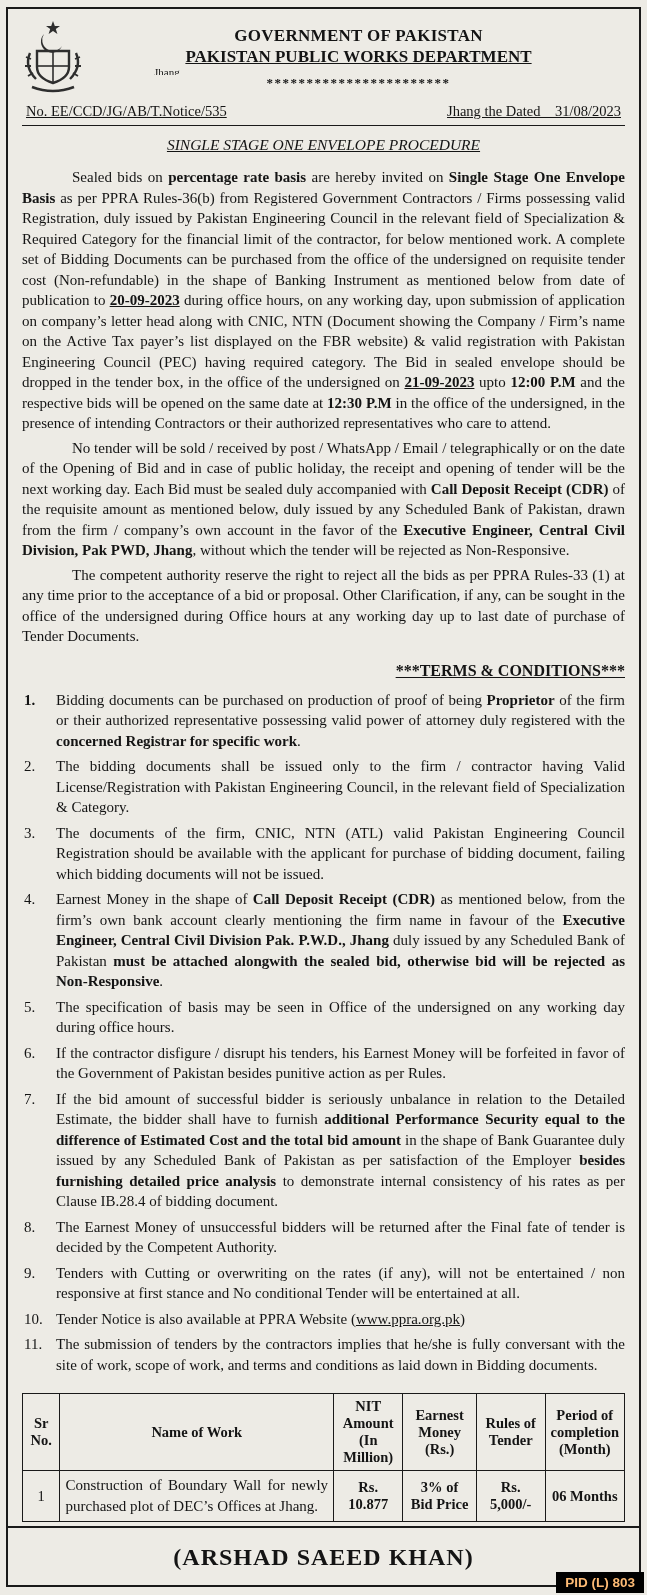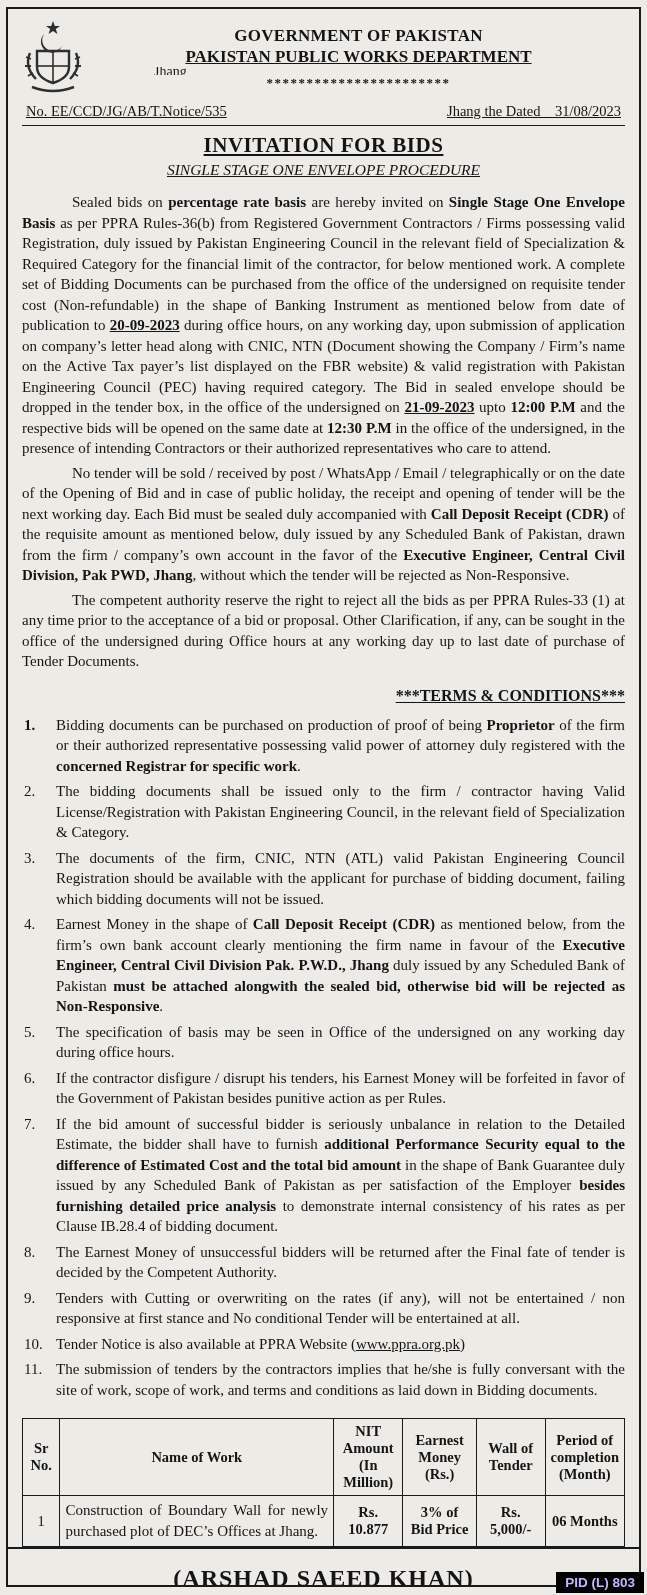--- a/index.html
+++ b/index.html
@@ -26,21 +26,21 @@
     flex-direction:column;
     overflow:hidden;
   }
   
   .doc-header { display:flex; align-items:center; gap:6px; }
   .emblem { flex:0 0 64px; padding-top:2px; }
   .header-text { flex:1; text-align:center; }
   .govt { font-size:17px; font-weight:bold; letter-spacing:.3px; }
   .dept { font-size:17px; font-weight:bold; text-decoration:underline; margin-top:1px; }
   .office { font-size:12.5px; margin-top:4px; }
-  .office2 { font-size:14px; line-height:10px; height:8px; overflow:hidden; text-align:left; padding-left:62px; }
+  .office2 { font-size:11px; line-height:10px; height:8px; overflow:hidden; text-align:left; padding-left:62px; }
   .stars { font-size:13px; font-weight:bold; letter-spacing:1.5px; }
   
   .ref-row {
     display:flex; justify-content:space-between;
     margin-top:4px; padding:0 4px 5px;
     border-bottom:1.5px solid #1a1a1a;
     font-size:14.5px;
   }
   .ref-no, .ref-date { text-decoration:underline; }
   .ref-date { white-space:pre; }
@@ -78,21 +78,21 @@
     margin-top:auto;
     border-top:2px solid #1a1a1a;
     text-align:center;
     padding:16px 0 14px;
   }
   .sig-name { font-size:24px; font-weight:bold; letter-spacing:1px; }
   
   .pid {
     position:absolute;
     right:3px; bottom:2px;
-    background:#000; color:#c4b5fd;
+    background:#000; color:#fdba74;
     font-family:"Liberation Sans", sans-serif;
     font-weight:bold; font-size:13.5px;
     padding:3px 9px;
   }
 </style>
 </head>
 <body>
 
 <div class="page">
   <div class="doc">
@@ -122,21 +122,20 @@
         <div class="stars">***********************</div>
       </div>
     </header>
 
     <div class="ref-row">
       <span class="ref-no">No. EE/CCD/JG/AB/T.Notice/535</span>
       <span class="ref-date">Jhang the Dated    31/08/2023</span>
     </div>
 
     <div class="title-block">
-      <h1 class="main-title">INVITATION FOR BIDS</h1>
       <h2 class="sub-title">SINGLE STAGE ONE ENVELOPE PROCEDURE</h2>
     </div>
 
     <div class="body-text">
       <p class="para">Sealed bids on <span style="font-weight: bold;">percentage rate basis</span> are hereby invited on <span style="font-weight: bold;">Single Stage One Envelope Basis</span> as per PPRA Rules-36(b) from Registered Government Contractors / Firms possessing valid Registration, duly issued by Pakistan Engineering Council in the relevant field of Specialization &amp; Required Category for the financial limit of the contractor, for below mentioned work. A complete set of Bidding Documents can be purchased from the office of the undersigned on requisite tender cost (Non-refundable) in the shape of Banking Instrument as mentioned below from date of publication to <span style="font-weight: bold; text-decoration: underline;">20-09-2023</span> during office hours, on any working day, upon submission of application on company’s letter head along with CNIC, NTN (Document showing the Company / Firm’s name on the Active Tax payer’s list displayed on the FBR website) &amp; valid registration with Pakistan Engineering Council (PEC) having required category. The Bid in sealed envelope should be dropped in the tender box, in the office of the undersigned on <span style="font-weight: bold; text-decoration: underline;">21-09-2023</span> upto <span style="font-weight: bold;">12:00 P.M</span> and the respective bids will be opened on the same date at <span style="font-weight: bold;">12:30 P.M</span> in the office of the undersigned, in the presence of intending Contractors or their authorized representatives who care to attend.</p>
       <p class="para">No tender will be sold / received by post / WhatsApp / Email / telegraphically or on the date of the Opening of Bid and in case of public holiday, the receipt and opening of tender will be the next working day. Each Bid must be sealed duly accompanied with <span style="font-weight: bold;">Call Deposit Receipt (CDR)</span> of the requisite amount as mentioned below, duly issued by any Scheduled Bank of Pakistan, drawn from the firm / company’s own account in the favor of the <span style="font-weight: bold;">Executive Engineer, Central Civil Division, Pak PWD, Jhang</span>, without which the tender will be rejected as Non-Responsive.</p>
       <p class="para">The competent authority reserve the right to reject all the bids as per PPRA Rules-33 (1) at any time prior to the acceptance of a bid or proposal. Other Clarification, if any, can be sought in the office of the undersigned during Office hours at any working day up to last date of purchase of Tender Documents.</p>
     </div>
 
     <h3 class="terms-heading">***TERMS &amp; CONDITIONS***</h3>
@@ -196,21 +195,21 @@
         <col style="width:75px">
         <col style="width:70px">
         <col style="width:78px">
       </colgroup>
       <thead>
         <tr>
           <th>Sr No.</th>
           <th>Name of Work</th>
           <th>NIT Amount (In Million)</th>
           <th>Earnest Money (Rs.)</th>
-          <th>Wall of Tender</th>
+          <th>Rules of Tender</th>
           <th>Period of completion (Month)</th>
         </tr>
       </thead>
       <tbody>
         <tr>
           <td class="cell-center">1</td>
           <td class="cell-name">Construction of Boundary Wall for newly purchased plot of DEC’s Offices at Jhang.</td>
           <td class="cell-center cell-bold">Rs. 10.877</td>
           <td class="cell-center cell-bold">3% of Bid Price</td>
           <td class="cell-center cell-bold">Rs. 5,000/-</td>

